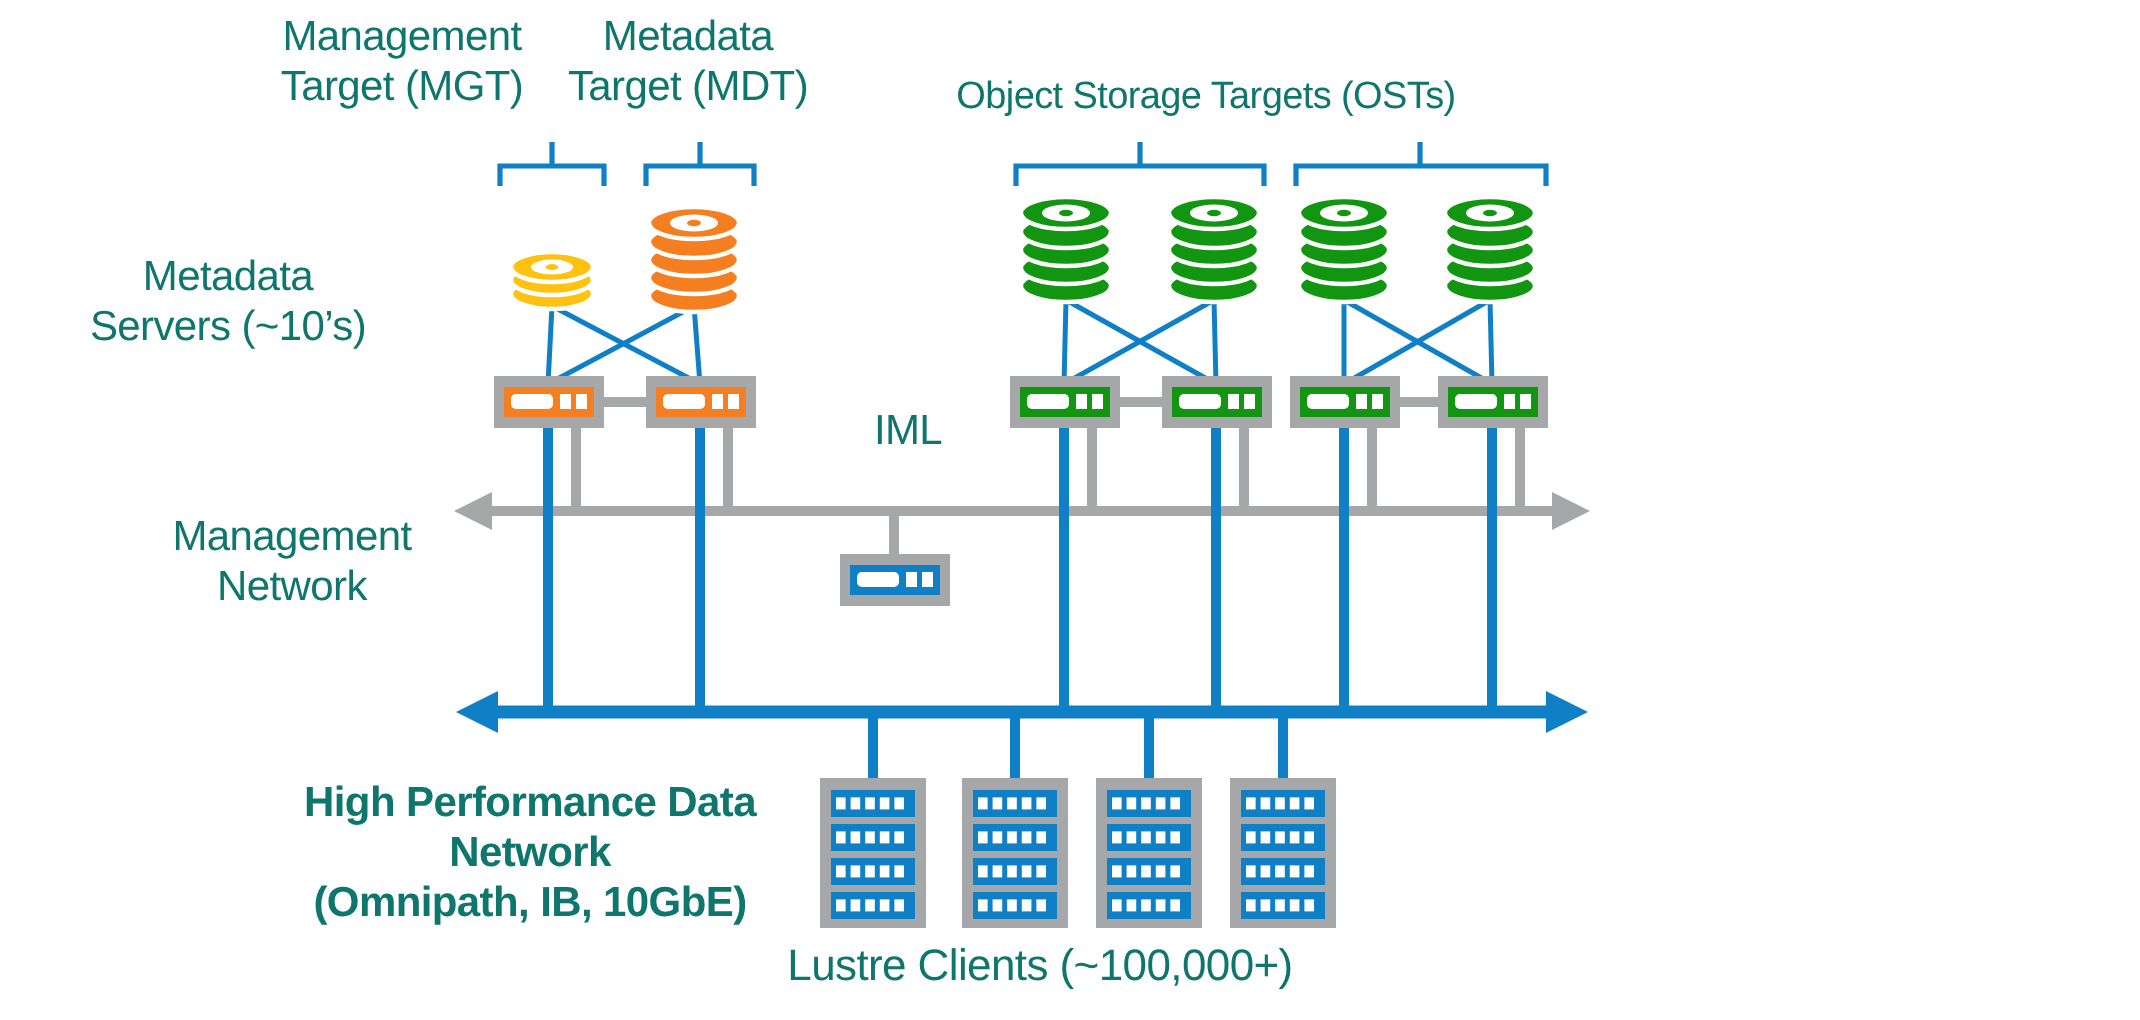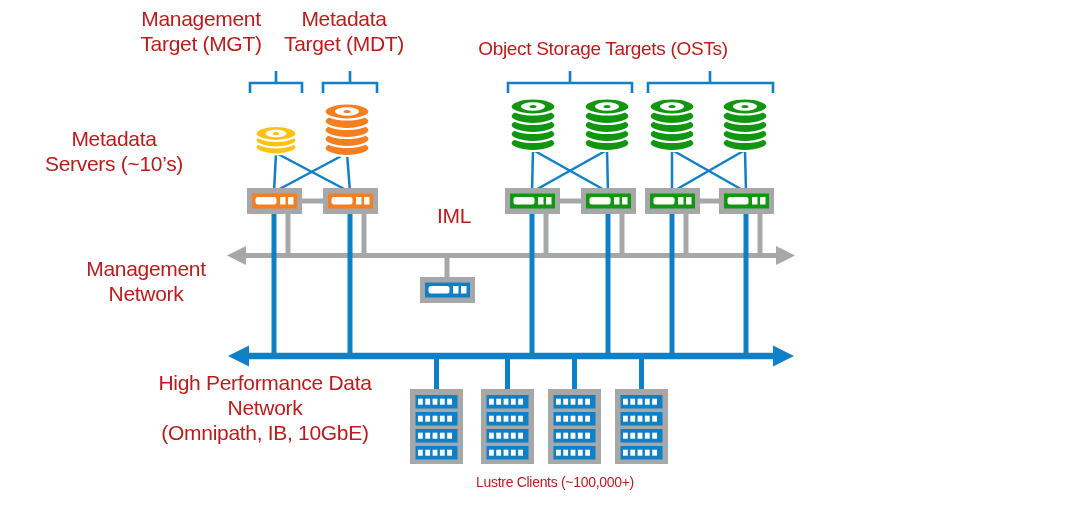--- a/index.html
+++ b/index.html
@@ -6,21 +6,21 @@
   #stage{
     position:relative;
     width:1070px;height:510px;
     background:#ffffff;
     font-family:"Liberation Sans", sans-serif;
     overflow:hidden;
   }
   #stage svg{position:absolute;left:0;top:0;}
   .lbl{
     position:absolute;
-    color:#b91c1c;
+    color:#0f766e;
     font-size:21px;
     line-height:25px;
     text-align:center;
     white-space:pre-line;
     letter-spacing:-0.3px;
   }
   .lbl.small{font-size:19px;line-height:23px;}
 </style>
 </head>
 <body>
@@ -176,19 +176,19 @@
 
   <div class="lbl" style="left:4px;top:126px;width:220px;">Metadata
 Servers (~10’s)</div>
 
 
   <div class="lbl" style="left:424px;top:203px;width:60px;">IML</div>
 
   <div class="lbl" style="left:46px;top:256px;width:200px;">Management
 Network</div>
 
-  <div class="lbl" style="left:115px;top:370px;width:300px;">High Performance Data
+  <div class="lbl" style="left:115px;top:389px;width:300px;font-weight:bold;">High Performance Data
 Network
 (Omnipath, IB, 10GbE)</div>
 
-  <div class="lbl" style="left:405px;top:470px;width:300px;font-size:14px;">Lustre Clients (~100,000+)</div>
+  <div class="lbl" style="left:370px;top:470px;width:300px;font-size:22px;">Lustre Clients (~100,000+)</div>
 
 </div>
 
 </body></html>

